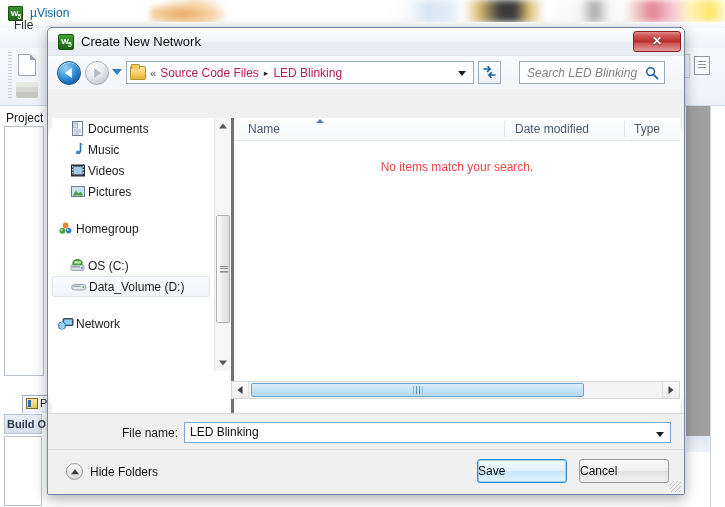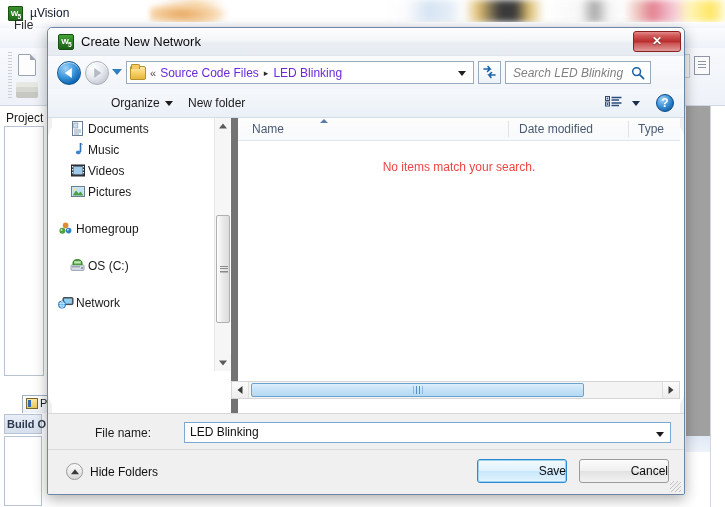--- a/index.html
+++ b/index.html
@@ -36,21 +36,21 @@
     background: radial-gradient(ellipse at 40% 60%, #e7a55c 0%, #f6d3a6 45%, rgba(255,255,255,0) 70%);
     filter: blur(2.5px);
   }
   .bg-titlebar {
     position: absolute; left: 0; top: 22px; width: 725px; height: 16px;
     background: linear-gradient(180deg,#fdfdfe 0%, #eef2f8 60%, #e4eaf3 100%);
     border-bottom: 1px solid #cfd8e6;
   }
   .bg-apptitle {
     position: absolute; left: 30px; top: 6px;
-    font-size: 12px; color: #0f172a;
+    font-size: 12px; color: #0369a1;
   }
   .bg-appicon {
     position: absolute; left: 8px; top: 6px;
     width: 15px; height: 15px;
     background: linear-gradient(180deg,#3a8f2e,#1f6a19);
     border: 1px solid #18520f;
     border-radius: 1px;
     color: #fff; font-size: 8px; font-weight: bold;
     text-align: center; line-height: 13px; letter-spacing: -1px;
   }
@@ -255,38 +255,38 @@
     background: linear-gradient(180deg,#ffe9a8 0%,#f6cd62 55%,#e6b53d 100%);
     border: 1px solid #b8912f; border-radius: 1px 2px 2px 1px;
     position: relative;
   }
   .addr-foldericon:before{
     content:""; position:absolute; left:0; top:-3px; width:7px; height:4px;
     background:#f3cb62; border:1px solid #b8912f; border-bottom:none;
     border-radius:1px 2px 0 0;
   }
   .addr-chev { color:#4a4a4a; font-size:11px; margin:0 4px 0 1px; }
-  .addr-crumb { font-size:12px; color:#6d28d9; }
+  .addr-crumb { font-size:12px; color:#be185d; }
   .addr-sep {
     margin: 0 5px; color: #2b2b2b; font-size: 9px;
   }
   .addr-drop {
     position: absolute; right: 7px; top: 9px;
     width: 0; height: 0;
     border-left: 4px solid transparent; border-right: 4px solid transparent;
     border-top: 5px solid #1f1f1f;
   }
   .refresh-btn {
     position: absolute; left: 430px; top: 5px; width: 23px; height: 23px;
     background: linear-gradient(180deg,#fdfefe,#eef2f7);
     border: 1px solid #9aaabd; cursor: pointer;
   }
   .refresh-btn svg { position: absolute; left: 3px; top: 3px; }
   .searchbox {
-    position: absolute; left: 457px; top: 5px; width: 146px; height: 23px;
+    position: absolute; left: 471px; top: 5px; width: 146px; height: 23px;
     background: #ffffff; border: 1px solid #9aaabd;
     cursor: text;
   }
   .searchbox .ph {
     position: absolute; left: 7px; top: 4px;
     font-size: 12px; font-style: italic; color: #808080;
   }
   .search-ico {
     position: absolute; right: 5px; top: 4px; width: 14px; height: 14px;
   }
@@ -369,21 +369,21 @@
     border: 1px solid #b0b0b0; border-radius: 2px; cursor: pointer;
   }
   .sc-thumb .grip {
     position: absolute; left: 3px; top: 50%; transform: translateY(-50%);
     width: 8px; height: 7px;
     background: repeating-linear-gradient(180deg,#8a8a8a 0 1px,transparent 1px 3px);
   }
 
   .list-pane {
     position: absolute; left: 183px; top: 0; right: 4px; height: 100%;
-    background: #ffffff; border-left: 7px solid #737373;
+    background: #ffffff; border-left: 3px solid #737373;
   }
   .list-header {
     position: absolute; left: 0; top: 0; width: 100%; height: 23px;
     background: linear-gradient(180deg,#fdfdfd 0%,#f7f9fb 100%);
     border-bottom: 1px solid #e2e6ea;
   }
   .col {
     position: absolute; top: 4px; font-size: 12px; color: #4a5a72;
     cursor: pointer;
   }
@@ -429,21 +429,21 @@
     width: 9px; height: 8px;
     background: repeating-linear-gradient(90deg,#5a90c0 0 1px,transparent 1px 3px);
   }
 
   
   .dlg-form {
     position: absolute; left: 0; top: 385px; width: 100%; height: 58px;
     background: #f0f0f0; border-top: 1px solid #d8d8d8;
   }
   .frm-label {
-    position: absolute; font-size: 12px; color: #1a1a1a; text-align: center;
+    position: absolute; font-size: 12px; color: #1a1a1a; text-align: right;
     width: 110px;
   }
   .frm-fname-label { left: 20px; top: 12px; }
   .frm-ftype-label { left: 20px; top: 41px; }
   .frm-fname {
     position: absolute; left: 136px; top: 8px; width: 487px; height: 21px;
     background: #ffffff; border: 1px solid #7aa8d4;
     font-size: 12px; color: #101010;
     padding: 2px 20px 0 5px; cursor: text;
   }
@@ -478,22 +478,22 @@
   .hf-circ:after {
     content: ""; position: absolute; left: 50%; top: 50%;
     transform: translate(-50%,-55%);
     width: 0; height: 0;
     border-left: 4px solid transparent; border-right: 4px solid transparent;
     border-bottom: 5px solid #3a3a3a;
   }
   .hf-label { font-size: 12px; color: #101010; }
   .btn {
     position: absolute; top: 9px; height: 24px; width: 90px;
-    font-size: 12px; color: #0c0c0c; text-align: right; line-height: 22px;
-    border-radius: 3px; cursor: pointer; padding-left: 16px;
+    font-size: 12px; color: #0c0c0c; text-align: left; line-height: 22px;
+    border-radius: 3px; cursor: pointer;
   }
   .btn-save {
     right: 117px;
     background: linear-gradient(180deg,#f3fbff 0%,#dff1fd 48%,#c8e7fb 52%,#e4f4fe 100%);
     border: 1px solid #2c8ad0;
     box-shadow: 0 0 0 1px #9ed0f0 inset;
   }
   .btn-cancel {
     right: 15px;
     background: linear-gradient(180deg,#fbfbfb 0%,#f0f0f0 48%,#e2e2e2 52%,#f2f2f2 100%);
@@ -592,37 +592,20 @@
 
     <div class="searchbox">
       <span class="ph">Search LED Blinking</span>
       <svg class="search-ico" viewBox="0 0 14 14" aria-hidden="true">
         <circle cx="5.6" cy="5.6" r="3.9" fill="none" stroke="#1b63a8" stroke-width="1.5"></circle>
         <line x1="8.6" y1="8.6" x2="12.6" y2="12.6" stroke="#1b63a8" stroke-width="1.7" stroke-linecap="round"></line>
       </svg>
     </div>
   </div>
 
-  <div class="dlg-cmdbar">
-    <span class="cmd-organize"><span>Organize</span><span class="car"></span></span>
-    <span class="cmd-newfolder">New folder</span>
-
-    <svg class="view-ico" viewBox="0 0 17 15">
-      <rect x="0.5" y="0.5" width="4" height="4" fill="#fff" stroke="#2a4b7c"></rect>
-      <rect x="0.5" y="6" width="4" height="4" fill="#fff" stroke="#2a4b7c"></rect>
-      <rect x="1.6" y="1.6" width="1.8" height="1.8" fill="#2a4b7c"></rect>
-      <rect x="1.6" y="7.1" width="1.8" height="1.8" fill="#2a4b7c"></rect>
-      <line x1="6.5" y1="1.5" x2="16.5" y2="1.5" stroke="#2a4b7c" stroke-width="1.4"></line>
-      <line x1="6.5" y1="4" x2="14" y2="4" stroke="#2a4b7c" stroke-width="1.4"></line>
-      <line x1="6.5" y1="7" x2="16.5" y2="7" stroke="#2a4b7c" stroke-width="1.4"></line>
-      <line x1="6.5" y1="9.5" x2="14" y2="9.5" stroke="#2a4b7c" stroke-width="1.4"></line>
-    </svg>
-    <span class="view-car"></span>
-    <span class="help-ico">?</span>
-  </div>
 
   <div class="dlg-body">
 
     <div class="nav-pane">
 
       <div class="navitem lvl2">
         <span class="navicon">
           <svg width="16" height="15" viewBox="0 0 16 15">
               <rect x="2.5" y="0.5" width="10" height="14" fill="#fdfdfd" stroke="#6b7d93"></rect>
               <rect x="3.8" y="2" width="4" height="5" fill="#cfe0f0" stroke="#7d93ad" stroke-width=".6"></rect>
@@ -699,20 +682,30 @@
               <rect x="1" y="7" width="13" height="5.4" rx="1" fill="#d8dee6" stroke="#9aa4b1"></rect>
               <rect x="2" y="8.2" width="8" height="1.2" fill="#8e98a6"></rect>
               <circle cx="12" cy="10" r="1" fill="#7f8a98"></circle>
               <path d="M3 7 L3 4.5 C3 2.8 5 1.6 7.5 1.6 C10 1.6 12 2.8 12 4.5 L12 7" fill="#4fa03f" stroke="#2f7a25"></path>
               <rect x="4.2" y="3.2" width="6.6" height="2.3" fill="#bfe8b4"></rect>
             </svg>
         </span>
         <span>OS (C:)</span>
       </div>
 
+      <div class="navitem lvl2 selected">
+        <span class="navicon">
+          <svg width="16" height="15" viewBox="0 0 16 15">
+              <rect x="0.8" y="5.4" width="14" height="5.6" rx="2.6" fill="#e2e7ed" stroke="#98a2ae"></rect>
+              <rect x="2" y="6.6" width="7.4" height="1.3" fill="#9aa4b1"></rect>
+              <circle cx="12.4" cy="8.2" r="1.1" fill="#5ec24e"></circle>
+            </svg>
+        </span>
+        <span>Data_Volume (D:)</span>
+      </div>
 
       <div class="navgap"></div>
 
       <div class="navitem">
         <span class="navicon">
           <svg width="16" height="15" viewBox="0 0 16 15">
               <rect x="5" y="2.6" width="10" height="7" rx="1" fill="#5a646f" stroke="#3c444d"></rect>
               <rect x="6.1" y="3.6" width="7.8" height="5" fill="#8fd0f0"></rect>
               <circle cx="4" cy="9.6" r="3.6" fill="#3f9ade" stroke="#1f6fb0"></circle>
               <path d="M0.6 8.4 H7.4 M0.6 10.8 H7.4 M4 6 V13.2" stroke="#cdeaff" stroke-width=".8" fill="none"></path>

